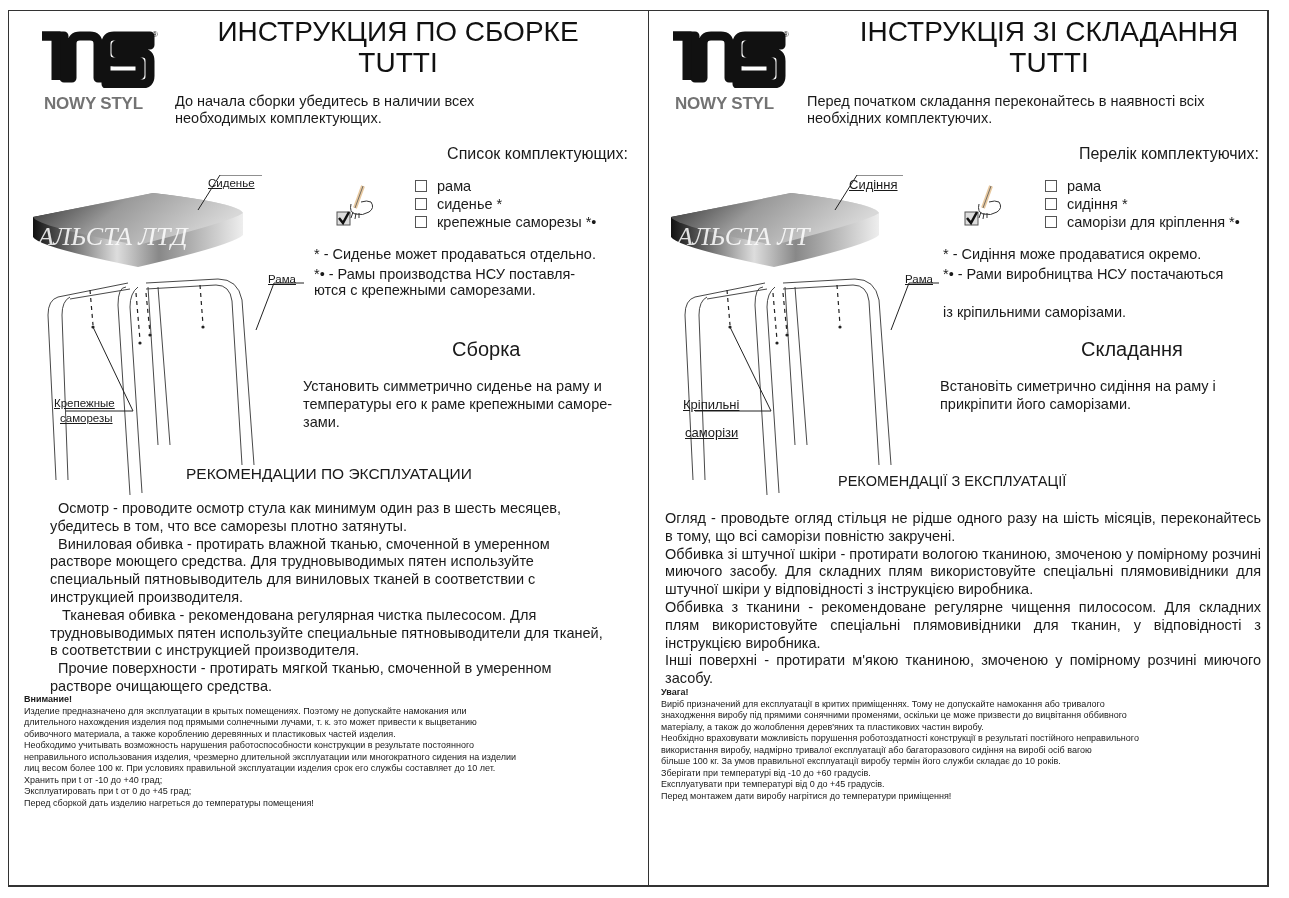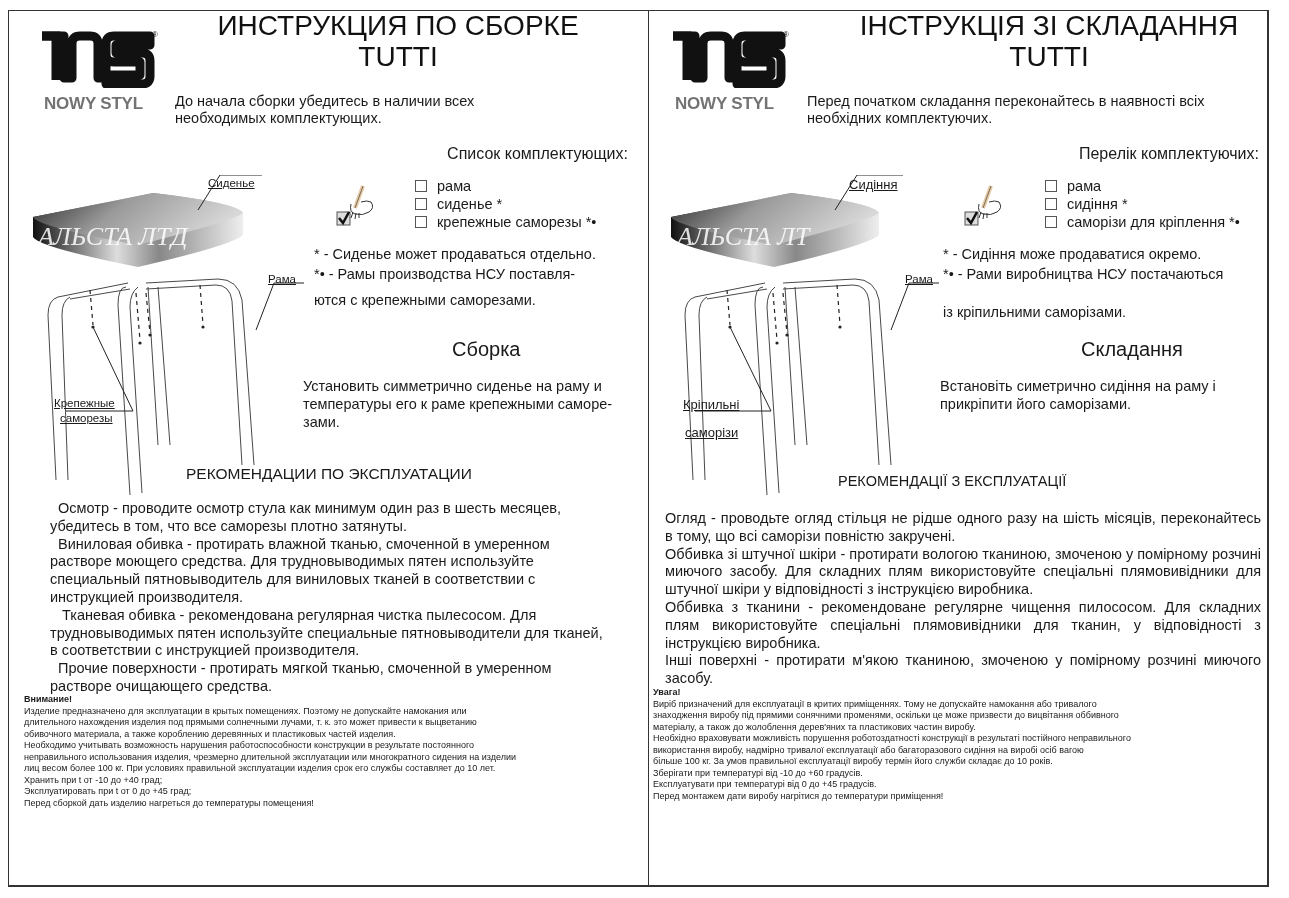--- a/index.html
+++ b/index.html
@@ -5,21 +5,21 @@
   html,body{margin:0;padding:0;background:#fff;}
   body{width:1289px;height:898px;position:relative;overflow:hidden;font-family:"Liberation Sans",sans-serif;color:#1a1a1a;}
   .frame{position:absolute;left:8px;top:10px;width:1261px;height:877px;border:1px solid #333;border-right-width:2px;border-bottom-width:2px;box-sizing:border-box;}
   .divider{position:absolute;left:648px;top:10px;width:1px;height:877px;background:#333;}
   .page{position:absolute;top:10px;height:877px;width:640px;}
   .page.ru{left:8px;}
   .page.ua{left:649px;}
   .logo{position:absolute;left:30px;top:18px;width:126px;}
   .logo svg{display:block;}
   .logo .brand{font-family:"Liberation Sans",sans-serif;font-weight:bold;font-size:17px;letter-spacing:-0.2px;margin-top:6px;margin-left:6px;color:#737373;}
-  .title{position:absolute;left:160px;width:460px;top:0;text-align:center;font-size:28px;line-height:31px;color:#111;}
+  .title{position:absolute;left:160px;width:460px;top:6px;text-align:center;font-size:28px;line-height:31px;color:#111;}
   .intro{position:absolute;left:167px;top:83px;font-size:14.5px;line-height:17px;width:460px;}
   .list-title{position:absolute;right:20px;top:135px;font-size:16px;}
   .hand{position:absolute;left:325px;top:172px;}
   .checklist{position:absolute;left:407px;top:167px;font-size:14.5px;line-height:18px;}
   .checklist .row{display:flex;align-items:center;}
   .cb{display:inline-block;width:10px;height:10px;border:1px solid #555;margin-right:10px;background:#fff;}
   .notes{position:absolute;left:306px;top:236px;font-size:14.5px;width:320px;}
   .notes p{margin:0;}
   .section-title{position:absolute;font-size:20px;}
   .assembly{position:absolute;font-size:14.5px;line-height:18px;}
@@ -82,21 +82,21 @@
         <span>сиденье *</span>
       </div>
     <div class="row">
         <span class="cb"></span>
         <span>крепежные саморезы *•</span>
       </div>
   </div>
 
   <div class="notes">
     <p style="margin-bottom:4px">* - Сиденье может продаваться отдельно.</p>
-    <p style="margin-bottom:10px">*• - Рамы производства НСУ поставля-</p>
+    <p style="">*• - Рамы производства НСУ поставля-</p>
     <p>ются с крепежными саморезами.</p>
   </div>
 
   <div class="stool">
     <svg width="300" height="330" viewBox="0 0 300 330">
       <defs>
         <linearGradient id="seatTopRu" x1="0" y1="0" x2="1" y2="0.3">
           <stop offset="0" stop-color="#2b2b2b"></stop>
             <stop offset="0.45" stop-color="#9a9a9a"></stop>
             <stop offset="1" stop-color="#d8d8d8"></stop>
@@ -259,21 +259,21 @@
   </div>
 
   <div class="rec-title" style="left:189px;top:463px;font-size:14.5px">РЕКОМЕНДАЦІЇ З ЕКСПЛУАТАЦІЇ</div>
   <div class="rec" style="left:16px;top:500px;width:596px">
     <p>Огляд - проводьте огляд стільця не рідше одного разу на шість місяців, переконайтесь в тому, що всі саморізи повністю закручені.</p>
     <p>Оббивка зі штучної шкіри - протирати вологою тканиною, змоченою у помірному розчині миючого засобу. Для складних плям використовуйте спеціальні плямовивідники для  штучної шкіри у відповідності з інструкцією виробника.</p>
     <p>Оббивка з тканини -  рекомендоване регулярне чищення пилососом. Для складних плям використовуйте спеціальні плямовивідники для тканин, у відповідності з інструкцією виробника.</p>
     <p>Інші поверхні -  протирати м'якою тканиною, змоченою у помірному розчині миючого засобу.</p>
   </div>
 
-  <div class="warn" style="left:4px;top:677px;width:610px">
+  <div class="warn" style="left:12px;top:677px;width:610px">
     <p class="wt">Увага!</p>
     <p>Виріб призначений для експлуатації в критих приміщеннях. Тому не допускайте намокання або тривалого</p>
     <p>знаходження виробу під прямими сонячними променями, оскільки це може призвести до вицвітання оббивного</p>
     <p>матеріалу, а також до жолоблення дерев'яних та пластикових частин виробу.</p>
     <p>Необхідно враховувати можливість порушення роботоздатності конструкції в результаті постійного неправильного</p>
     <p>використання виробу, надмірно тривалої експлуатації або багаторазового сидіння на виробі осіб вагою</p>
     <p>більше 100 кг. За умов правильної експлуатації виробу термін його служби  складає до 10 років.</p>
     <p>Зберігати при температурі від -10 до +60 градусів.</p>
     <p>Експлуатувати при температурі від 0 до +45  градусів.</p>
     <p>Перед монтажем дати виробу нагрітися до температури приміщення!</p>

